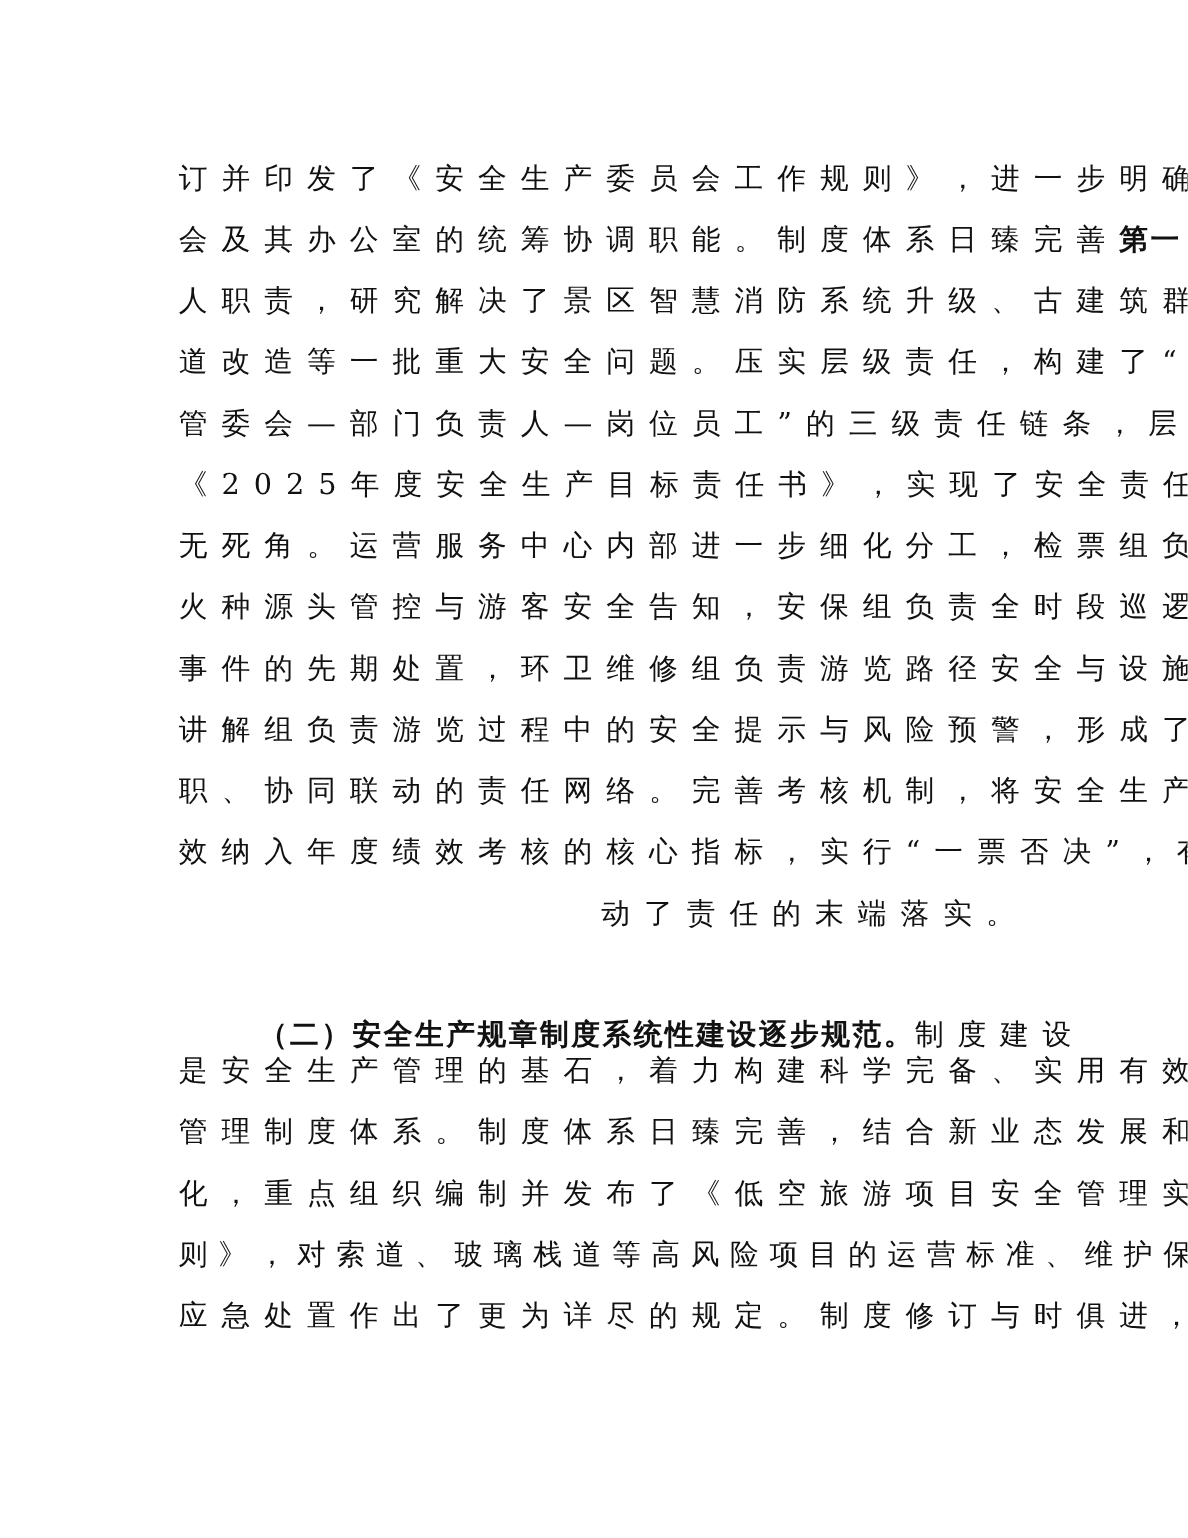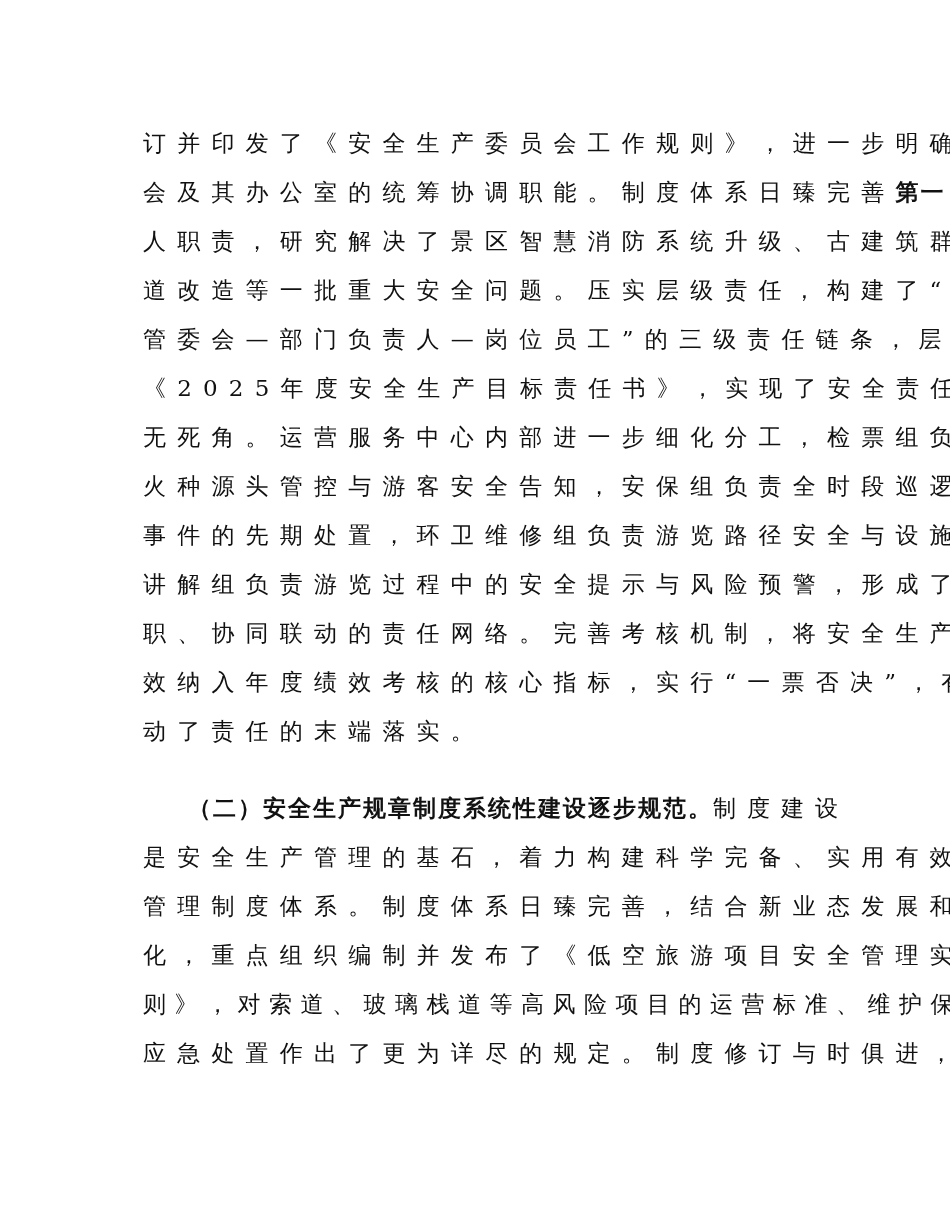--- a/index.html
+++ b/index.html
@@ -27,21 +27,22 @@
       position: absolute;
       left: 143px;
       width: 680px;
       height: 30px;
       font-size: 23px;
       line-height: 30px;
       letter-spacing: 11.2px;
       white-space: nowrap;
     }
     .line.indent {
-      left: 188px;
+      left: 207px;
+      margin-top: 20px;
     }
     .bold {
       font-family: "DejaVu Sans", "Liberation Sans", sans-serif;
       font-weight: bold;
       letter-spacing: 2px;
     }
     .bold-inline {
       font-family: "DejaVu Sans", "Liberation Sans", sans-serif;
       font-weight: bold;
       letter-spacing: 2px;
@@ -60,21 +61,21 @@
     <div class="line" style="top:226px;">人职责，研究解决了景区智慧消防系统升级、古建筑群消防通</div>
     <div class="line" style="top:275px;">道改造等一批重大安全问题。压实层级责任，构建了“党工委</div>
     <div class="line" style="top:324px;">管委会—部门负责人—岗位员工”的三级责任链条，层层签订</div>
     <div class="line" style="top:373px;">《2025年度安全生产目标责任书》，实现了安全责任全覆盖、</div>
     <div class="line" style="top:422px;">无死角。运营服务中心内部进一步细化分工，检票组负责入口</div>
     <div class="line" style="top:471px;">火种源头管控与游客安全告知，安保组负责全时段巡逻与突发</div>
     <div class="line" style="top:520px;">事件的先期处置，环卫维修组负责游览路径安全与设施完好，</div>
     <div class="line" style="top:569px;">讲解组负责游览过程中的安全提示与风险预警，形成了各司其</div>
     <div class="line" style="top:618px;">职、协同联动的责任网络。完善考核机制，将安全生产工作成</div>
     <div class="line" style="top:667px;">效纳入年度绩效考核的核心指标，实行“一票否决”，有效推</div>
-    <div class="line" style="top:716px;">动了责任的末端落实。</div>
+    <div class="line" style="top:716px;text-align:right;">动了责任的末端落实。</div>
   </div>
 
   <div>
     <div class="line indent" style="top:793px; letter-spacing:0;">
       <span class="bold">（二）安全生产规章制度系统性建设逐步规范。</span><span style="letter-spacing:11px;">制度建设</span>
     </div>
     <div class="line" style="top:842px;">是安全生产管理的基石，着力构建科学完备、实用有效的安全</div>
     <div class="line" style="top:891px;">管理制度体系。制度体系日臻完善，结合新业态发展和风险变</div>
     <div class="line" style="top:940px;">化，重点组织编制并发布了《低空旅游项目安全管理实施细</div>
     <div class="line" style="top:989px; letter-spacing:8.5px;">则》，对索道、玻璃栈道等高风险项目的运营标准、维护保养、</div>

